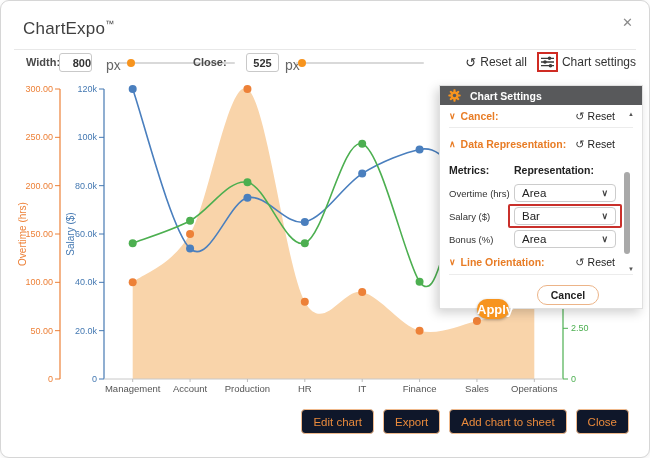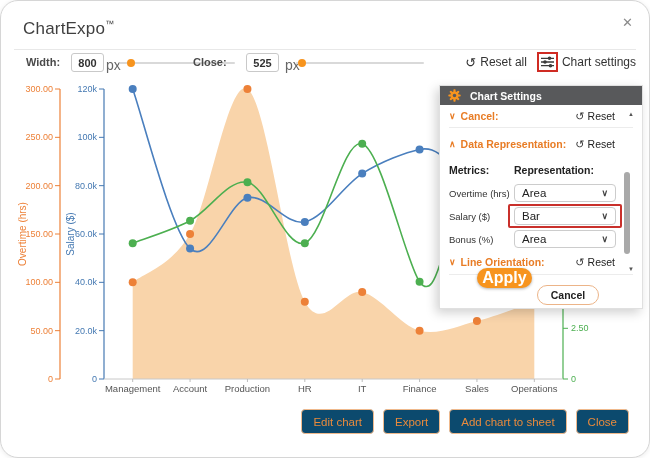--- a/index.html
+++ b/index.html
@@ -6,21 +6,21 @@
     --accent:#F7941E;
     --panel-header-bg:#58595B;
     --section-title:#E87C25;
     --highlight-red:#C9302B;
     --footer-btn-text:#E98A3C;
     --footer-btn-border:#EFB98C;
   }
   *{box-sizing:border-box;margin:0;padding:0;font-family:"Liberation Sans",sans-serif}
   body{background:#fff}
   button{cursor:pointer}
-  .dialog{position:relative;width:650px;height:458px;background:#fff;border:1px solid #d6d6d6;border-radius:18px;overflow:hidden;box-shadow:0 1px 5px rgba(0,0,0,.08)}
+  .dialog{position:relative;width:650px;height:458px;background:#fff;border:1px solid #d6d6d6;border-radius:9px;overflow:hidden;box-shadow:0 1px 5px rgba(0,0,0,.08)}
   .title{position:absolute;left:22px;top:18px;font-size:17px;color:#3f3f3f;font-weight:500;letter-spacing:.2px}
   .tm{font-size:9px;vertical-align:super}
   .close{position:absolute;right:16px;top:15px;font-size:13px;color:#8a8a8a;background:none;border:none;line-height:1}
   .hr{position:absolute;left:13px;right:13px;top:48px;height:1px;background:#e8e8e8}
   
   .tb-label{position:absolute;top:55px;font-size:11px;font-weight:700;color:#4a4a4a}
   .tb-input{position:absolute;top:52px;width:33px;height:19px;border:1px solid #c9c9c9;border-radius:3px;font-size:11px;font-weight:700;color:#333;text-align:center;background:#fff;padding:0}
   .tb-px{position:absolute;top:56px;font-size:14px;color:#666}
   .slider{position:absolute;top:61px;height:2px;background:#d9d9d9;border-radius:1px}
   .knob{position:absolute;top:-3px;width:8px;height:8px;border-radius:50%;background:var(--accent);cursor:pointer}
@@ -43,37 +43,37 @@
   .reset-btn{display:flex;align-items:center;gap:3px;font-size:10.5px;color:#222;background:none;border:none}
   .reset-btn .ricon{font-size:11px}
   .pdiv{position:absolute;left:9px;right:9px;height:1px;background:#ececec}
   .mh{position:absolute;font-size:10.5px;font-weight:700;color:#222}
   .metric-label{position:absolute;left:9px;font-size:9.5px;color:#333;white-space:nowrap}
   .dd{position:absolute;left:74px;width:102px;height:18px;border:1px solid #ccc;border-radius:4px;background:#fff;display:flex;align-items:center;justify-content:space-between;padding:0 7px;font-size:11.5px;color:#222}
   .dd .chev{color:#444;font-weight:700}
   .hl{position:absolute;left:68px;top:118px;width:114px;height:24px;border:2px solid var(--highlight-red);border-radius:2px;pointer-events:none}
   .scroll-arrow{position:absolute;right:8px;font-size:6px;color:#555;background:none;border:none;line-height:1}
   .scroll-thumb{position:absolute;right:12px;top:86px;width:6px;height:82px;background:#a9a9a9;border-radius:3px;cursor:pointer}
-  .apply{position:absolute;left:37px;top:182px;width:55px;height:20px;border-radius:11px;background:var(--accent);color:#fff;font-weight:700;font-size:16px;border:none;box-shadow:0 1px 3px rgba(0,0,0,.3)}
+  .apply{position:absolute;left:37px;top:213px;width:32px;height:20px;border-radius:11px;background:var(--accent);color:#fff;font-weight:700;font-size:13px;border:none;box-shadow:0 1px 3px rgba(0,0,0,.3)}
   .cancel{position:absolute;left:97px;top:199px;width:62px;height:20px;border-radius:11px;background:#fff;border:1px solid #ecb488;color:#222;font-weight:700;font-size:10.5px}
   
   .footer{position:absolute;right:20px;top:408px;display:flex;gap:9px;z-index:2}
-  .fbtn{height:25px;padding:5px 11px;background:#0c4a6e;border:1px solid var(--footer-btn-border);border-radius:4px;color:var(--footer-btn-text);font-size:11.5px;display:flex;align-items:center}
+  .fbtn{height:25px;padding:5px 11px;background:#0f172a;border:1px solid var(--footer-btn-border);border-radius:4px;color:var(--footer-btn-text);font-size:11.5px;display:flex;align-items:center}
 </style>
 </head>
 <body>
 
 <div class="dialog">
 
   <div class="title"><span>ChartExpo</span><span class="tm">™</span></div>
   <button class="close">✕</button>
   <div class="hr"></div>
 
   <span class="tb-label" style="left:25px">Width:</span>
-  <input class="tb-input" style="left: 70px;" value="800">
+  <input class="tb-input" style="left: 58px; text-align: right;" value="800">
   <span class="tb-px" style="left:105px">px</span>
   <div class="slider" style="left:118px;width:116px">
       <span class="knob" style="left:8px"></span>
     </div>
 
   <span class="tb-label" style="left:192px">Close:</span>
   <input class="tb-input" style="left: 245px;" value="525">
   <span class="tb-px" style="left:284px">px</span>
   <div class="slider" style="left:295px;width:128px">
       <span class="knob" style="left:2px"></span>

